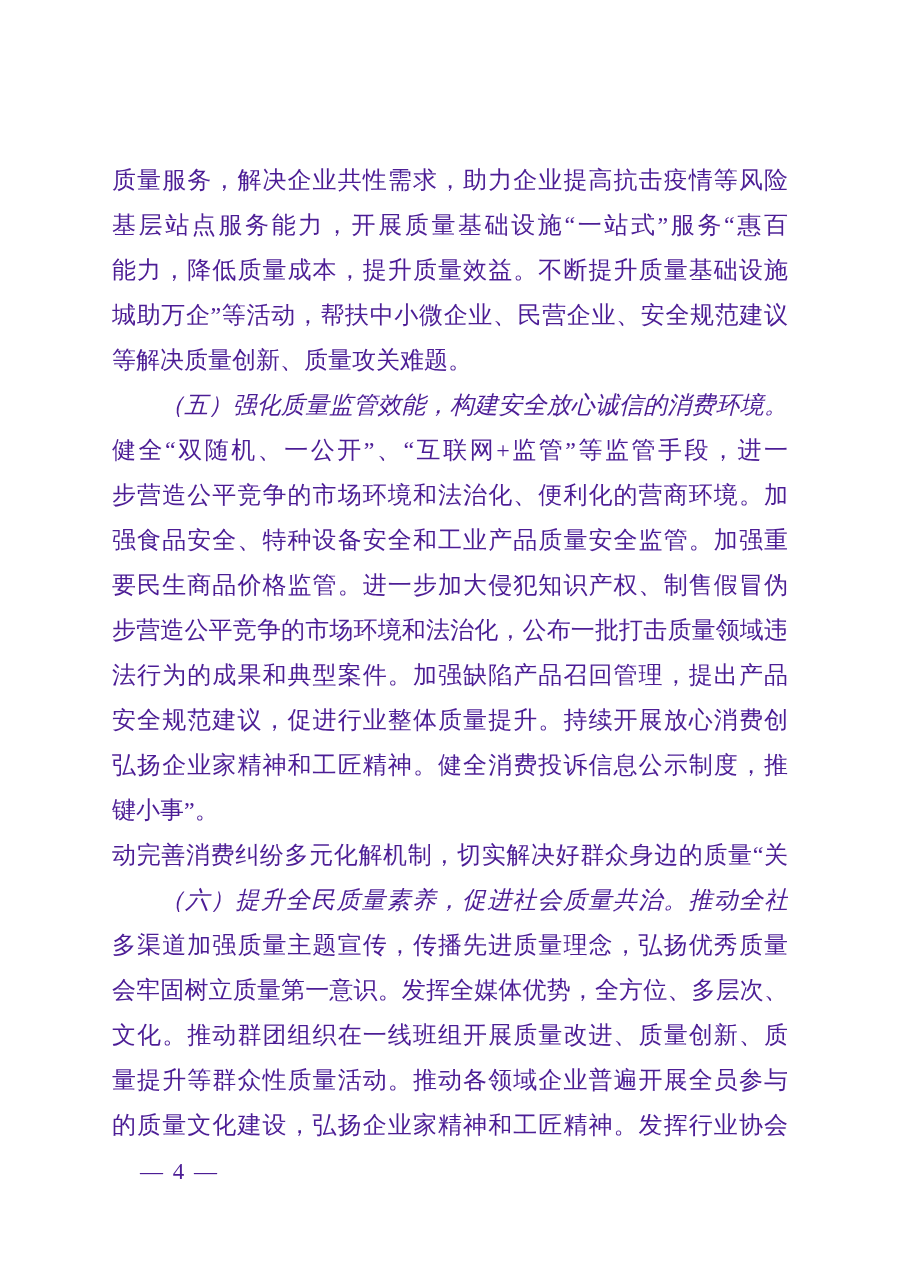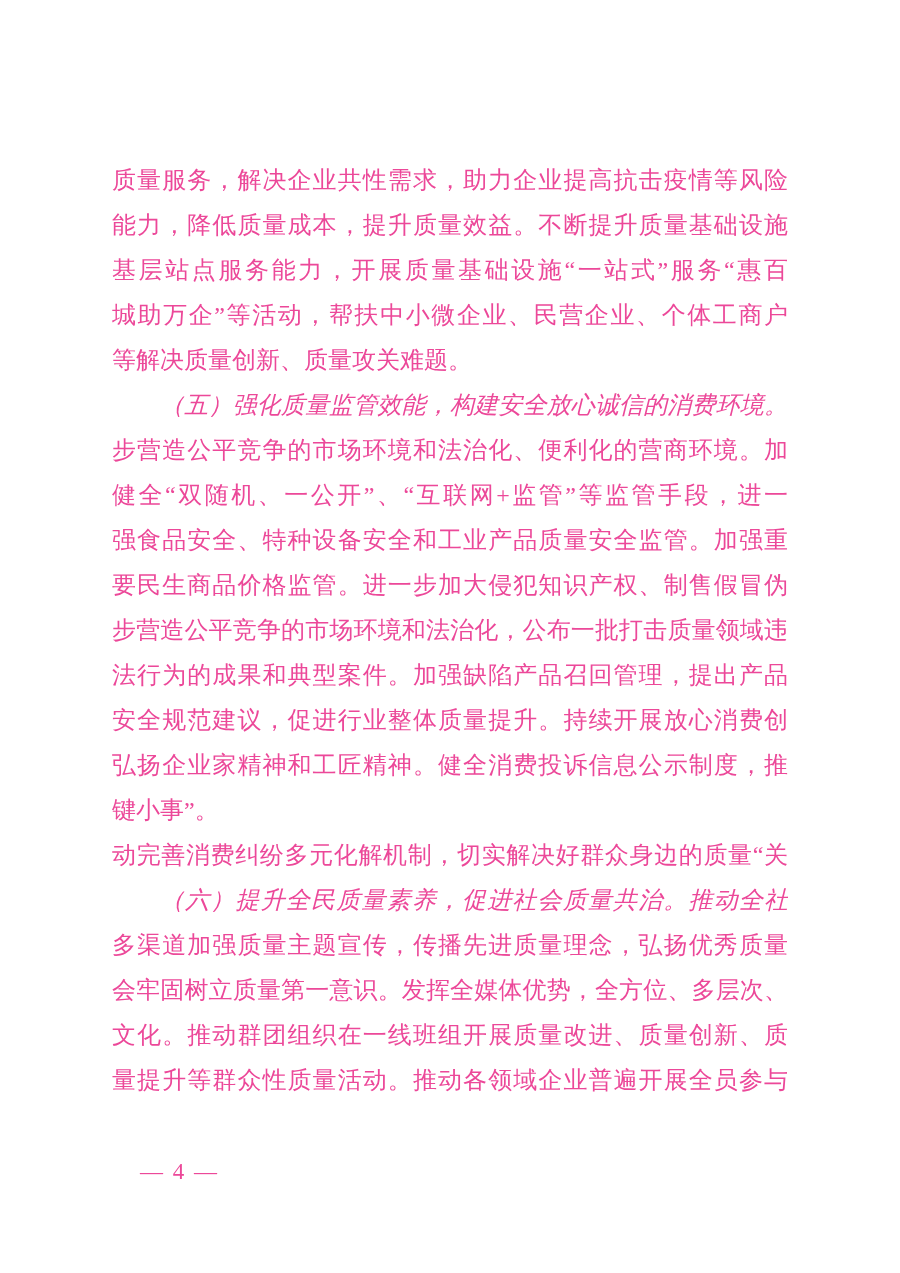--- a/index.html
+++ b/index.html
@@ -43,38 +43,39 @@
     top: 1149px;
     height: 45px;
     line-height: 45px;
     font-size: 23px;
     letter-spacing: 2px;
   }
 </style>
 </head>
 <body>
 
-<div class="page" style="color: #ec4899; background: rgb(255, 255, 255);">
+<div class="page" style="color: #4c1d95; background: rgb(255, 255, 255);">
   <div class="doc" id="doc-lines">
       <div class="line">质量服务，解决企业共性需求，助力企业提高抗击疫情等风险</div>
+      <div class="line">基层站点服务能力，开展质量基础设施“一站式”服务“惠百</div>
       <div class="line">能力，降低质量成本，提升质量效益。不断提升质量基础设施</div>
-      <div class="line">基层站点服务能力，开展质量基础设施“一站式”服务“惠百</div>
-      <div class="line">城助万企”等活动，帮扶中小微企业、民营企业、个体工商户</div>
+      <div class="line">城助万企”等活动，帮扶中小微企业、民营企业、安全规范建议</div>
       <div class="line final">等解决质量创新、质量攻关难题。</div>
       <div class="line indent">（五）强化质量监管效能，构建安全放心诚信的消费环境。</div>
+      <div class="line">健全“双随机、一公开”、“互联网+监管”等监管手段，进一</div>
       <div class="line">步营造公平竞争的市场环境和法治化、便利化的营商环境。加</div>
-      <div class="line">健全“双随机、一公开”、“互联网+监管”等监管手段，进一</div>
       <div class="line">强食品安全、特种设备安全和工业产品质量安全监管。加强重</div>
       <div class="line">要民生商品价格监管。进一步加大侵犯知识产权、制售假冒伪</div>
       <div class="line">步营造公平竞争的市场环境和法治化，公布一批打击质量领域违</div>
       <div class="line">法行为的成果和典型案件。加强缺陷产品召回管理，提出产品</div>
       <div class="line">安全规范建议，促进行业整体质量提升。持续开展放心消费创</div>
       <div class="line">弘扬企业家精神和工匠精神。健全消费投诉信息公示制度，推</div>
       <div class="line final">键小事”。</div>
       <div class="line">动完善消费纠纷多元化解机制，切实解决好群众身边的质量“关</div>
       <div class="line indent">（六）提升全民质量素养，促进社会质量共治。推动全社</div>
       <div class="line">多渠道加强质量主题宣传，传播先进质量理念，弘扬优秀质量</div>
       <div class="line">会牢固树立质量第一意识。发挥全媒体优势，全方位、多层次、</div>
       <div class="line">文化。推动群团组织在一线班组开展质量改进、质量创新、质</div>
       <div class="line">量提升等群众性质量活动。推动各领域企业普遍开展全员参与</div>
+      <div class="line">的质量文化建设，弘扬企业家精神和工匠精神。发挥行业协会</div>
     </div>
   <div class="footer">— 4 —</div>
 </div>
 
 </body></html>

